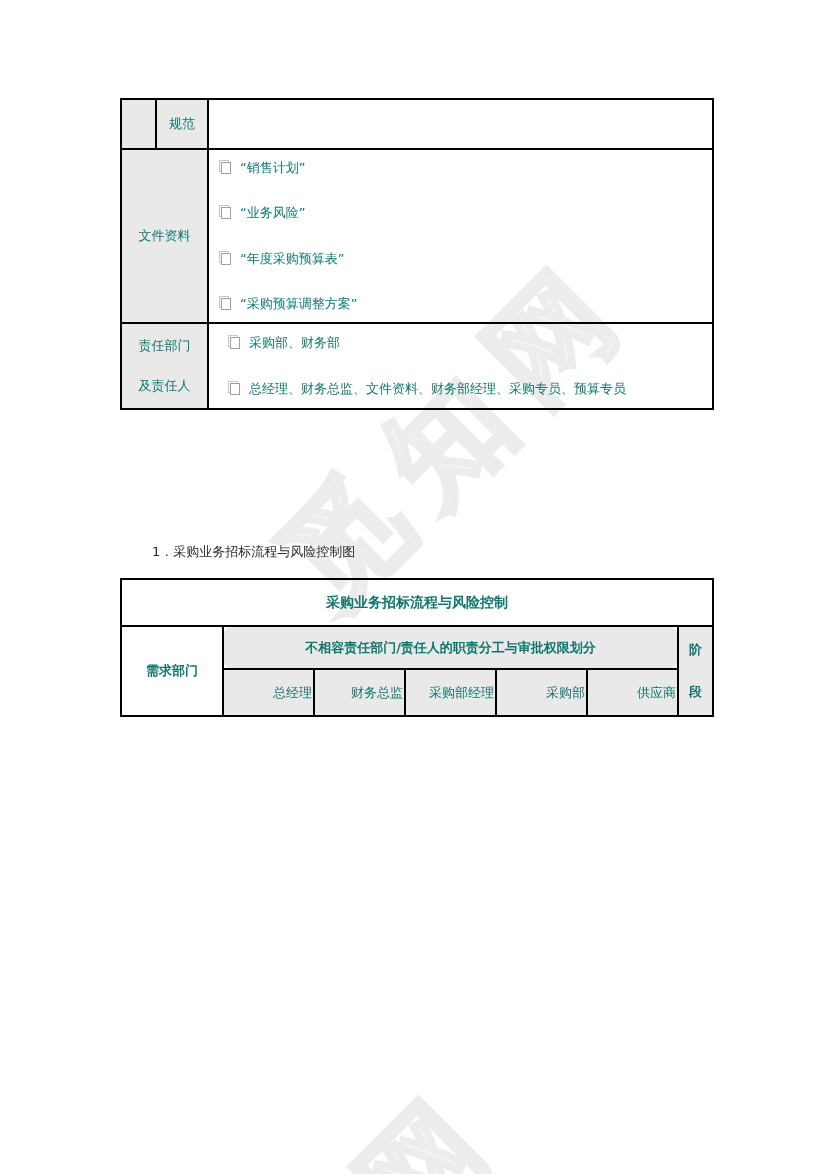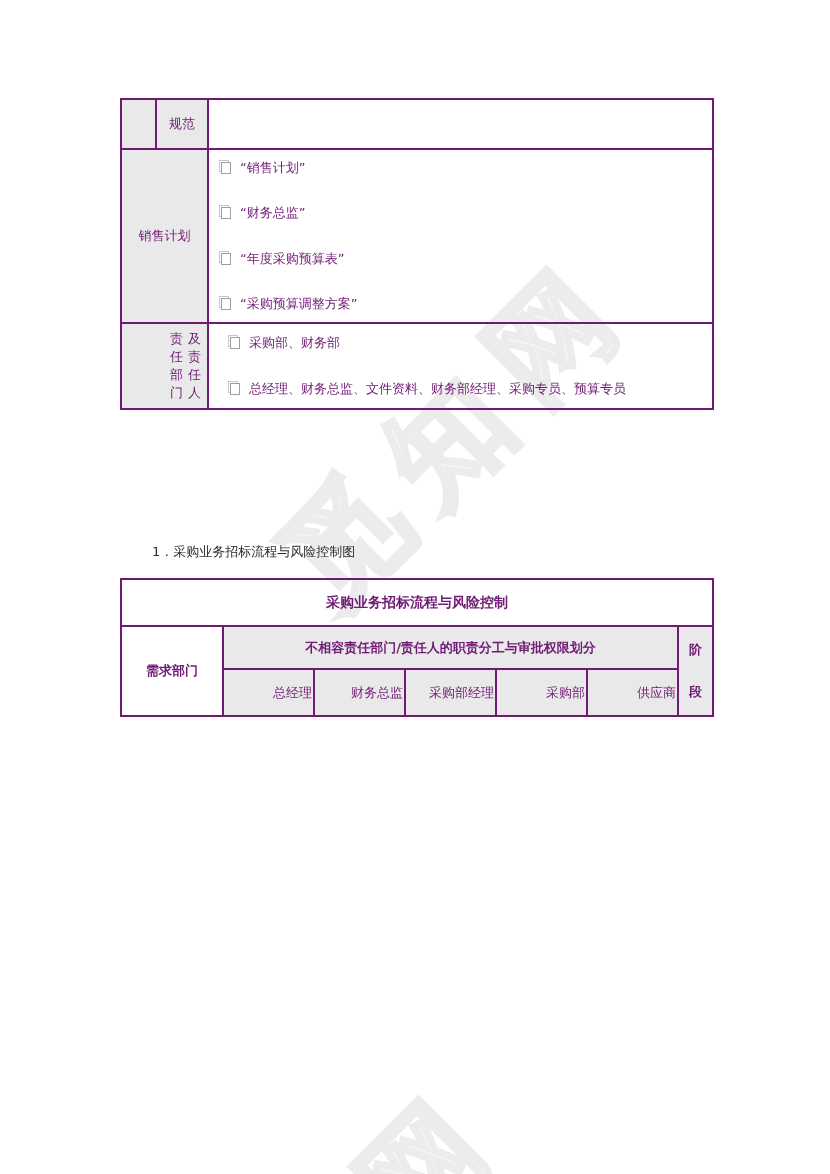--- a/index.html
+++ b/index.html
@@ -14,55 +14,55 @@
     font-size:118px; font-weight:700; letter-spacing:26px;
     color:#f6f6f6; -webkit-text-stroke:4px #ececec;
     transform:translate(-50%,-50%) rotate(-45deg);
     user-select:none; pointer-events:none;
   }
   .wm1 { left:458px; top:432px; }
   .wm2 { left:330px; top:1262px; }
 
   
   table { border-collapse:collapse; table-layout:fixed; position:absolute; z-index:1; }
-  td { border:2px solid #701a75; font-size:13px; color:#701a75; vertical-align:middle; }
+  td { border:2px solid #000000; font-size:13px; color:#0f766e; vertical-align:middle; }
   .g { background:#e9e9e9; }
   .w { background:transparent; }
   .c { text-align:center; }
 
   .t1 { left:120px; top:98px; width:592px; }
   .t1 .r1 td { height:46px; }
   .t1 .r2 td { height:170px; }
   .t1 .r3 td { height:82px; }
 
   .items { display:flex; flex-direction:column; justify-content:space-around; padding-left:11px; height:100%;gap:13px; }
   .items4 { height:168px; }
   .items2 { height:80px;margin-left:9px; }
   .item { display:flex; align-items:center; gap:9px; }
   .doc-icon { position:relative; width:8px; height:10px; border:1px solid #9aa0a6; background:#fff; flex:none; }
   .doc-icon::before {
     content:""; position:absolute; left:-3px; top:-3px; width:8px; height:10px;
     border:1px solid #c6c6c6; background:#fff; z-index:-1;
   }
-  .two-line { display:flex; flex-direction:row; justify-content:space-around; height:80px; align-items:center;padding-left:47px; }
+  .two-line { display:flex; flex-direction:column; justify-content:space-around; height:80px; align-items:center; }
 
   
   .h-section {
     position:absolute; z-index:1; left:124px; top:481px;
     font-size:20px; font-weight:700; color:#1a1a1a; letter-spacing:1px;
   }
   .list-line {
     position:absolute; z-index:1; left:152px; top:543px;
     font-size:13px; color:#2b2b2b;
   }
 
   
   .t2 { left:120px; top:578px; width:592px; }
   .t2 .title-cell { height:43px; text-align:center; font-weight:700; font-size:14px;border-radius:7px; }
-  .t2 .division-cell { height:39px; text-align:center; font-weight:700; }
+  .t2 .division-cell { height:39px; text-align:center; font-weight:700;border-radius:10px; }
   .t2 .role-row td { height:43px; text-align:right; }
   .t2 .risk-cell { text-align:center; font-weight:700; }
   .stage-wrap {
     display:flex; flex-direction:column; justify-content:space-around; align-items:center;
     height:84px; font-weight:700;
   }
 </style>
 </head>
 <body>
 
@@ -77,30 +77,30 @@
         <col style="width:52px">
         <col style="width:505px">
       </colgroup>
     <tbody>
         <tr class="r1">
       <td class="g"></td>
       <td class="g c">规范</td>
       <td class="w"></td>
     </tr>
     <tr class="r2">
-      <td colspan="2" class="g c">销售计划</td>
+      <td colspan="2" class="g c">文件资料</td>
       <td class="w">
         <div class="items items4">
           <div class="item">
             <span class="doc-icon"></span>
             <span>“销售计划”</span>
           </div>
           <div class="item">
             <span class="doc-icon"></span>
-            <span>“财务总监”</span>
+            <span>“业务风险”</span>
           </div>
           <div class="item">
             <span class="doc-icon"></span>
             <span>“年度采购预算表”</span>
           </div>
           <div class="item">
             <span class="doc-icon"></span>
             <span>“采购预算调整方案”</span>
           </div>
         </div>

